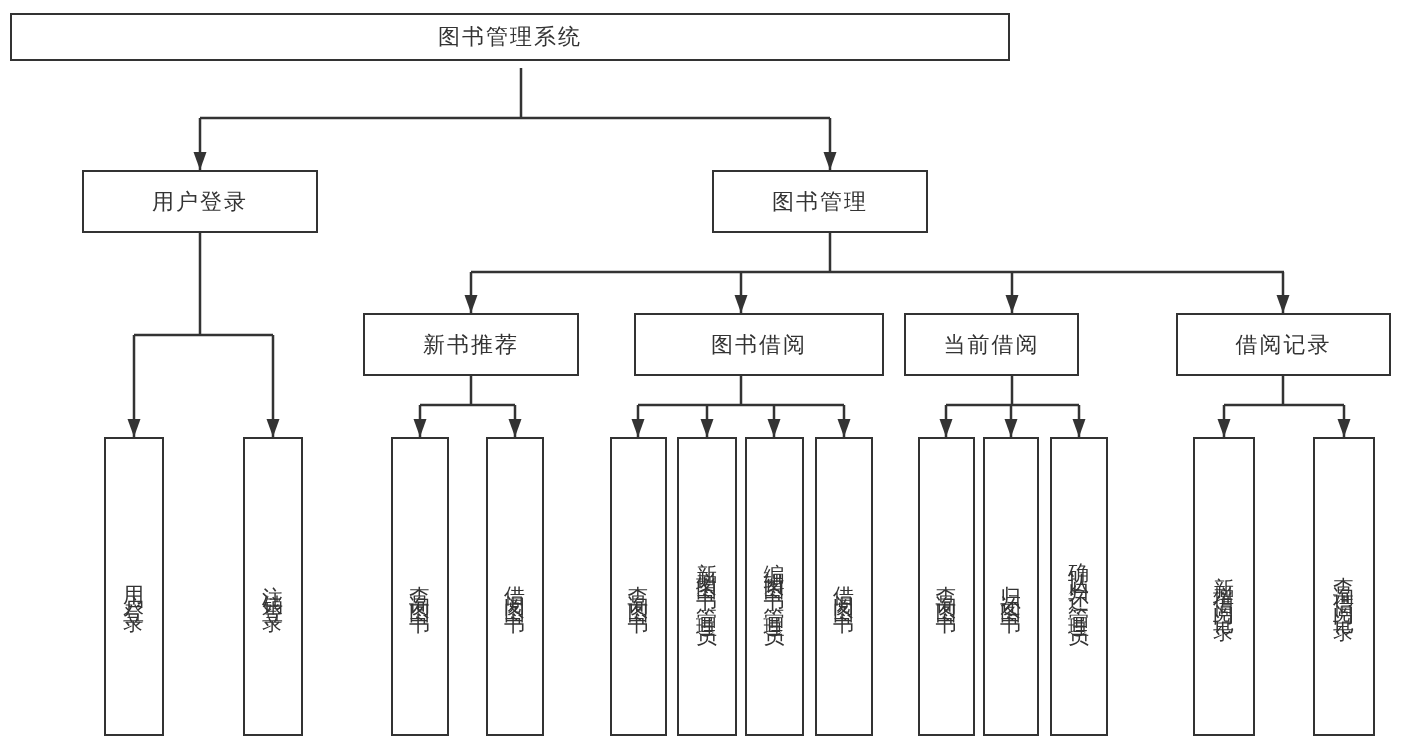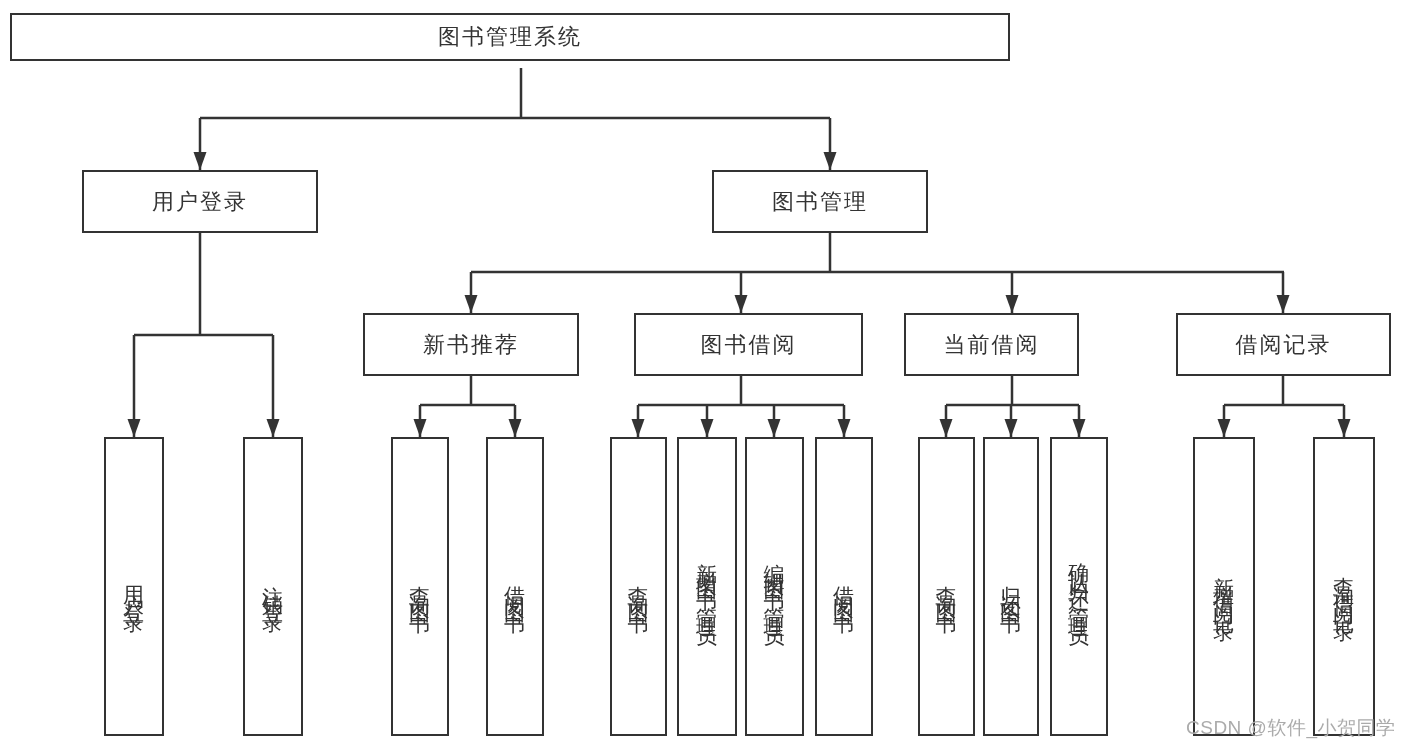--- a/index.html
+++ b/index.html
@@ -101,21 +101,21 @@
   <div class="box" style="left:82px;top:170px;width:236px;height:63px">
     <span class="hlabel">用户登录</span>
   </div>
   <div class="box" style="left:712px;top:170px;width:216px;height:63px">
     <span class="hlabel">图书管理</span>
   </div>
 
   <div class="box" style="left:363px;top:313px;width:216px;height:63px">
     <span class="hlabel">新书推荐</span>
   </div>
-  <div class="box" style="left:634px;top:313px;width:229px;height:63px">
+  <div class="box" style="left:634px;top:313px;width:250px;height:63px">
     <span class="hlabel">图书借阅</span>
   </div>
   <div class="box" style="left:904px;top:313px;width:175px;height:63px">
     <span class="hlabel">当前借阅</span>
   </div>
   <div class="box" style="left:1176px;top:313px;width:215px;height:63px">
     <span class="hlabel">借阅记录</span>
   </div>
 
   <div class="box" style="left:104px;top:437px;width:60px;height:299px">
@@ -155,15 +155,14 @@
     <span class="vlabel">确认归还（管理员）</span>
   </div>
 
   <div class="box" style="left:1193px;top:437px;width:62px;height:299px">
     <span class="vlabel">新增借阅记录</span>
   </div>
   <div class="box" style="left:1313px;top:437px;width:62px;height:299px">
     <span class="vlabel">查询借阅记录</span>
   </div>
 
-  <div class="watermark">CSDN @软件_小贺同学</div>
 
 </div>
 
 </body></html>

